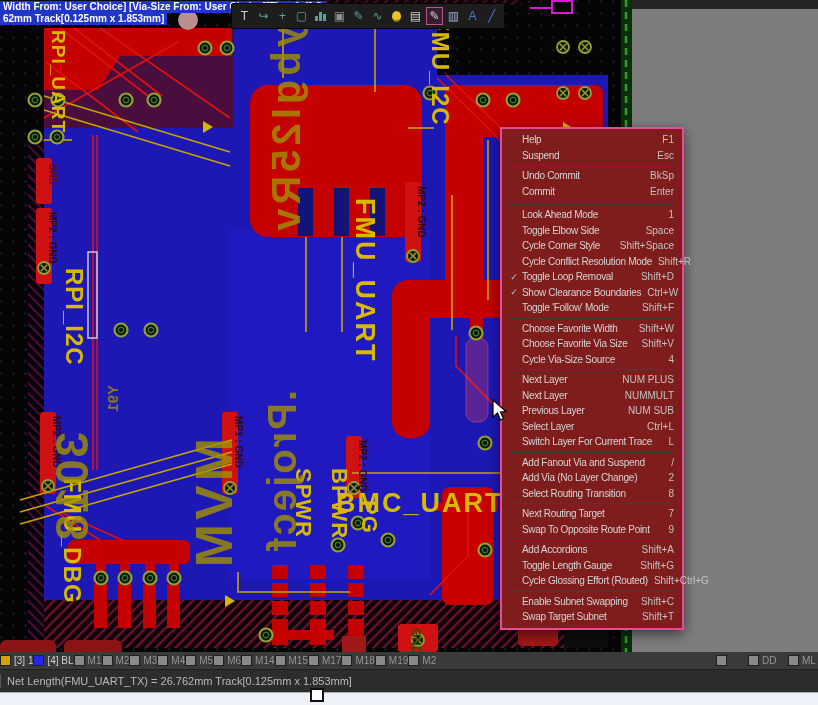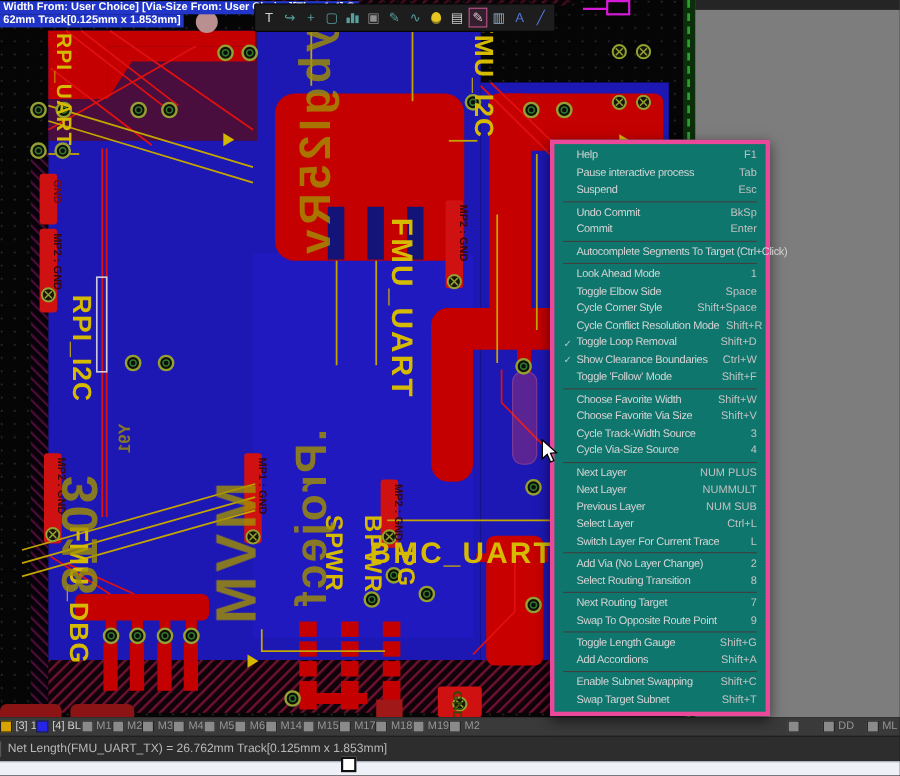--- a/index.html
+++ b/index.html
@@ -13,21 +13,21 @@
   .hud .hud-line{background:#2136c8;padding:0 3px;display:table;white-space:nowrap}
   
   .toolbar{position:absolute;left:231px;top:3px;height:24px;background:#1d1d1d;border:1px solid #060606;
            display:flex;align-items:center;padding:0 4px;gap:2px;z-index:6;border-radius:2px}
   .ti{width:17px;height:18px;display:flex;align-items:center;justify-content:center;font-size:12px;line-height:1;cursor:default}
   .ti.active{border:1px solid #c05090;background:#33202c;box-sizing:border-box}
   .icon-bars{display:flex;align-items:flex-end;gap:1px;height:10px}
   .icon-bars i{width:3px;background:#56a0a0;display:block}
   .icon-bulb-shape{width:9px;height:9px;border-radius:50%;background:#e8c520;border-bottom:2px solid #8a7a20}
   
-  .menu{position:absolute;left:500px;top:127px;width:200px;background:#0f766e;border:4px solid #ec4899;
+  .menu{position:absolute;left:500px;top:127px;width:184px;background:#7f1d1d;border:2px solid #ec4899;
         box-shadow:0 4px 12px rgba(0,0,0,.55);z-index:10;padding:3px 0;box-sizing:border-box}
   .mi{height:15.5px;display:flex;align-items:center;padding:0 8px 0 4px}
   .mi .chk{width:16px;font-size:9px;color:#b2c6ce;text-align:center;flex:none}
   .mi .lbl{flex:1;white-space:nowrap;font-size:10px;letter-spacing:-0.3px;color:#d4d4d4}
   .mi .sc{font-size:10px;color:#c2c2c2;margin-left:6px;white-space:nowrap}
   .msep{height:1px;background:#3f3f3f;margin:2px 8px}
   
   .layerbar{position:absolute;left:0;top:652px;width:818px;height:17px;background:#3a3a3a;
             display:flex;align-items:center;font-size:10px;z-index:2}
   .tab{display:flex;align-items:center;gap:3px;color:#979797;white-space:nowrap;cursor:default}
@@ -330,45 +330,35 @@
   </div>
 
 <div class="menu" id="menu">
     <div class="mi">
       <span class="chk"></span>
       <span class="lbl">Help</span>
       <span class="sc">F1</span>
     </div>
     <div class="mi">
       <span class="chk"></span>
-      <span class="lbl">Pause interactive process</span>
-      <span class="sc">Tab</span>
-    </div>
-    <div class="mi">
-      <span class="chk"></span>
       <span class="lbl">Suspend</span>
       <span class="sc">Esc</span>
     </div>
     <div class="msep"></div>
     <div class="mi">
       <span class="chk"></span>
       <span class="lbl">Undo Commit</span>
       <span class="sc">BkSp</span>
     </div>
     <div class="mi">
       <span class="chk"></span>
       <span class="lbl">Commit</span>
       <span class="sc">Enter</span>
     </div>
     <div class="msep"></div>
-    <div class="mi">
-      <span class="chk"></span>
-      <span class="lbl">Autocomplete Segments To Target (Ctrl+Click)</span>
-      <span class="sc"></span>
-    </div>
     <div class="msep"></div>
     <div class="mi">
       <span class="chk"></span>
       <span class="lbl">Look Ahead Mode</span>
       <span class="sc">1</span>
     </div>
     <div class="mi">
       <span class="chk"></span>
       <span class="lbl">Toggle Elbow Side</span>
       <span class="sc">Space</span>
@@ -404,25 +394,20 @@
       <span class="lbl">Choose Favorite Width</span>
       <span class="sc">Shift+W</span>
     </div>
     <div class="mi">
       <span class="chk"></span>
       <span class="lbl">Choose Favorite Via Size</span>
       <span class="sc">Shift+V</span>
     </div>
     <div class="mi">
       <span class="chk"></span>
-      <span class="lbl">Cycle Track-Width Source</span>
-      <span class="sc">3</span>
-    </div>
-    <div class="mi">
-      <span class="chk"></span>
       <span class="lbl">Cycle Via-Size Source</span>
       <span class="sc">4</span>
     </div>
     <div class="msep"></div>
     <div class="mi">
       <span class="chk"></span>
       <span class="lbl">Next Layer</span>
       <span class="sc">NUM PLUS</span>
     </div>
     <div class="mi">
@@ -441,20 +426,25 @@
       <span class="sc">Ctrl+L</span>
     </div>
     <div class="mi">
       <span class="chk"></span>
       <span class="lbl">Switch Layer For Current Trace</span>
       <span class="sc">L</span>
     </div>
     <div class="msep"></div>
     <div class="mi">
       <span class="chk"></span>
+      <span class="lbl">Add Fanout Via and Suspend</span>
+      <span class="sc">/</span>
+    </div>
+    <div class="mi">
+      <span class="chk"></span>
       <span class="lbl">Add Via (No Layer Change)</span>
       <span class="sc">2</span>
     </div>
     <div class="mi">
       <span class="chk"></span>
       <span class="lbl">Select Routing Transition</span>
       <span class="sc">8</span>
     </div>
     <div class="msep"></div>
     <div class="mi">
@@ -463,27 +453,32 @@
       <span class="sc">7</span>
     </div>
     <div class="mi">
       <span class="chk"></span>
       <span class="lbl">Swap To Opposite Route Point</span>
       <span class="sc">9</span>
     </div>
     <div class="msep"></div>
     <div class="mi">
       <span class="chk"></span>
+      <span class="lbl">Add Accordions</span>
+      <span class="sc">Shift+A</span>
+    </div>
+    <div class="mi">
+      <span class="chk"></span>
       <span class="lbl">Toggle Length Gauge</span>
       <span class="sc">Shift+G</span>
     </div>
     <div class="mi">
       <span class="chk"></span>
-      <span class="lbl">Add Accordions</span>
-      <span class="sc">Shift+A</span>
+      <span class="lbl">Cycle Glossing Effort (Routed)</span>
+      <span class="sc">Shift+Ctrl+G</span>
     </div>
     <div class="msep"></div>
     <div class="mi">
       <span class="chk"></span>
       <span class="lbl">Enable Subnet Swapping</span>
       <span class="sc">Shift+C</span>
     </div>
     <div class="mi">
       <span class="chk"></span>
       <span class="lbl">Swap Target Subnet</span>

